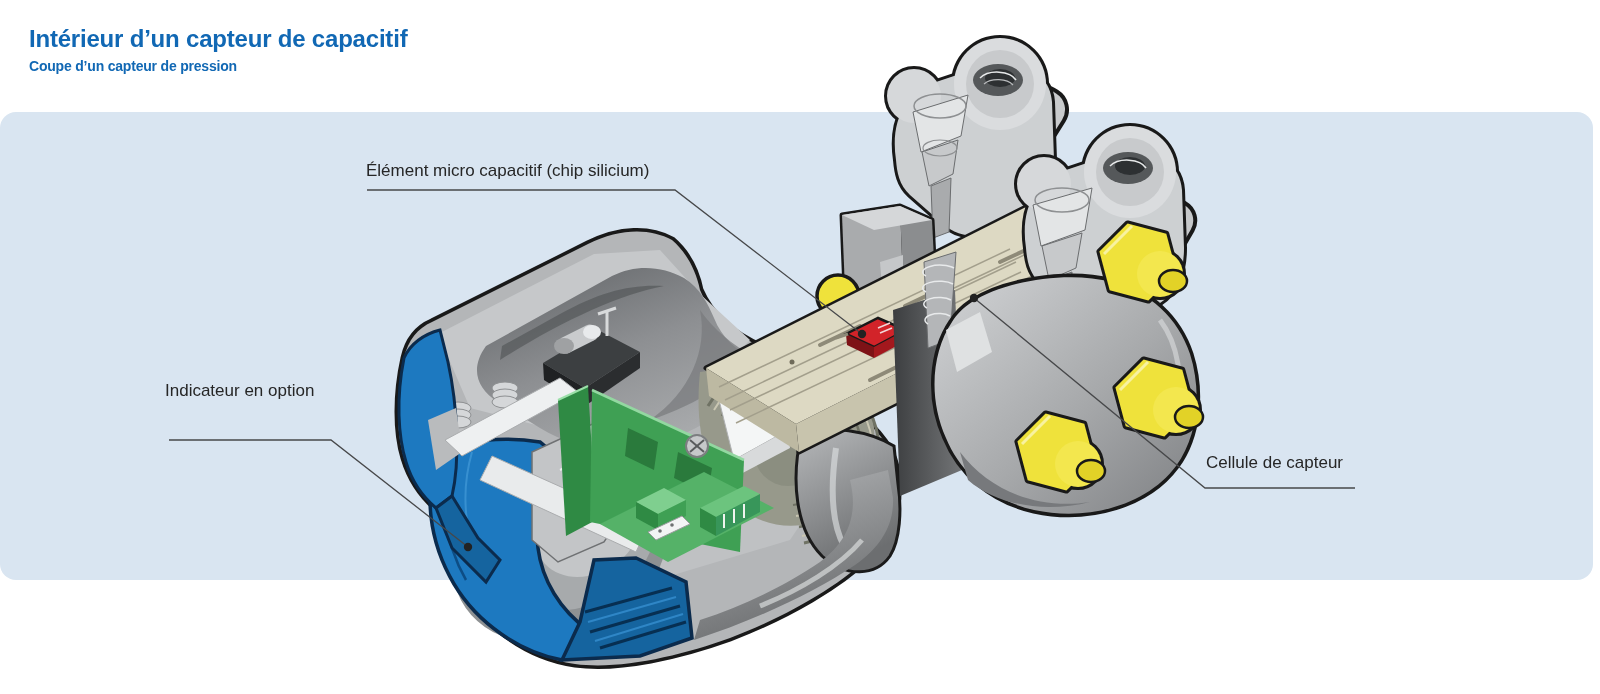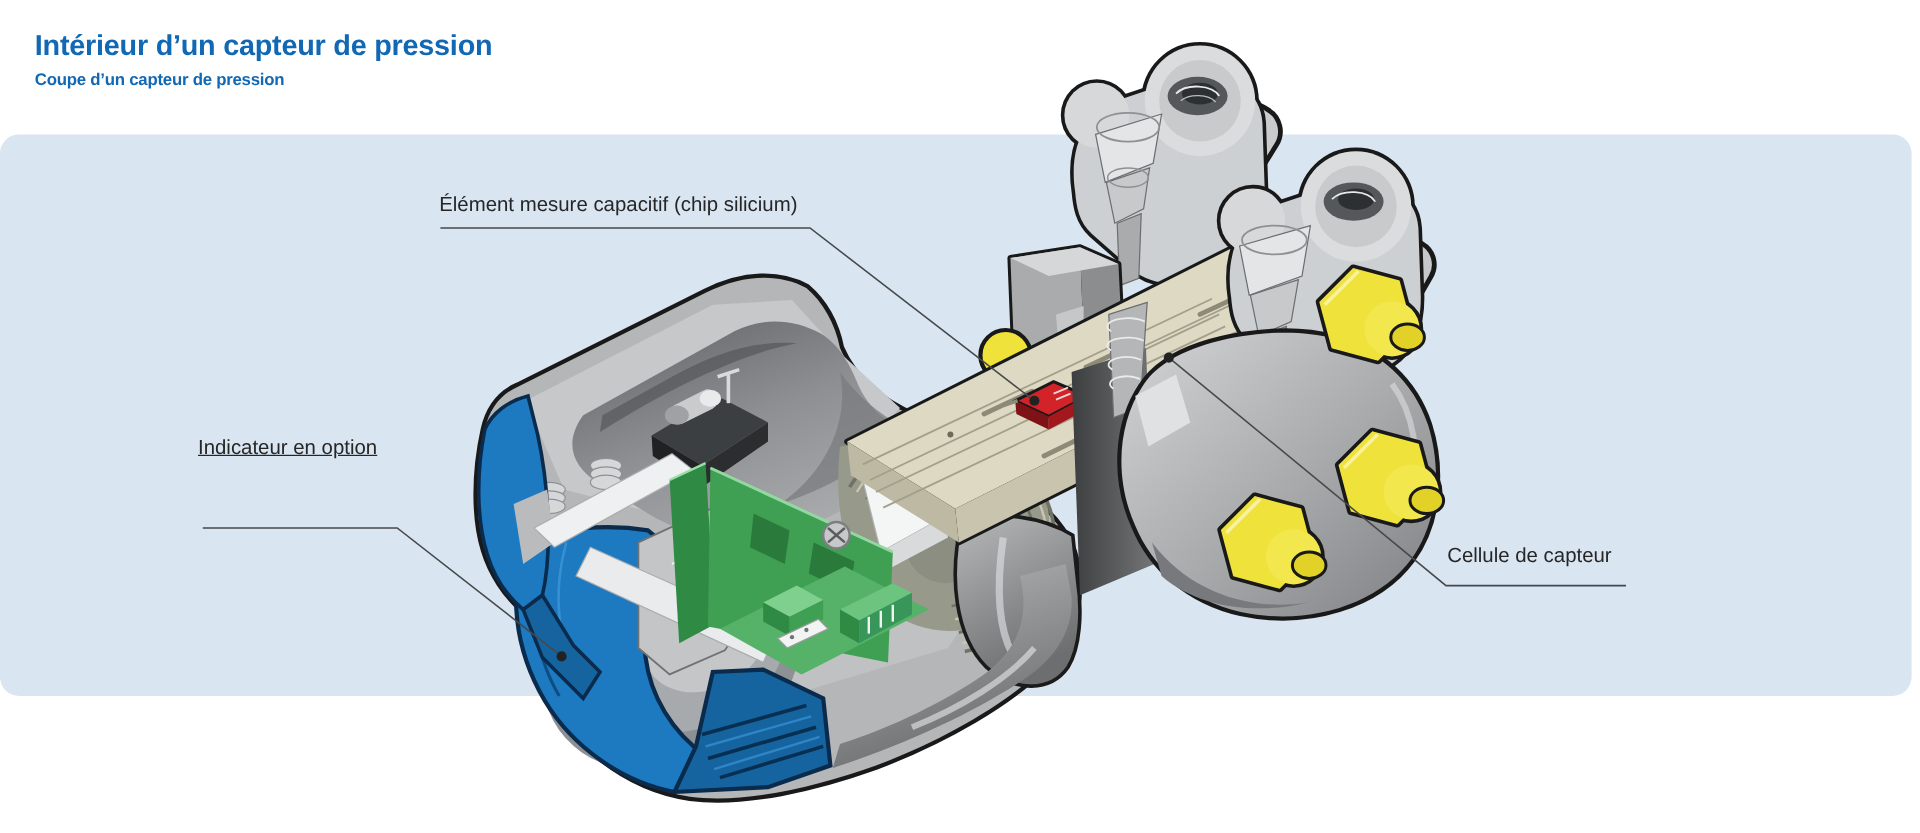--- a/index.html
+++ b/index.html
@@ -4,30 +4,30 @@
 <style>
   html,body{margin:0;padding:0;background:#ffffff;width:1600px;height:694px;overflow:hidden;}
   .stage{position:relative;width:1600px;height:694px;font-family:"Liberation Sans","DejaVu Sans",sans-serif;}
   .titles{position:absolute;left:29px;top:24px;z-index:5;}
   .titles h1{margin:0;font-size:24px;line-height:30px;font-weight:bold;color:var(--title-blue,#1168b4);letter-spacing:-0.2px;}
   .titles h2{margin:2px 0 0 0;font-size:14px;line-height:21px;font-weight:bold;color:var(--title-blue,#1168b4);letter-spacing:-0.2px;}
   .panel{position:absolute;left:0;top:112px;width:1593px;height:468px;background:var(--panel-bg,#d9e5f1);border-radius:16px;z-index:1;}
   .art{position:absolute;left:0;top:0;width:1600px;height:694px;z-index:2;}
   .label{position:absolute;z-index:6;color:var(--label-text,#262626);font-size:17px;line-height:21px;white-space:nowrap;}
   .label-chip{left:366px;top:160px;}
-  .label-indicator{left:165px;top:357px;line-height:31px;text-decoration:underline;}
+  .label-indicator{left:165px;top:375px;line-height:31px;}
   .label-cell{left:1206px;top:452px;}
 </style>
 </head>
 <body>
 
 <div class="stage">
 
   <div class="titles">
-    <h1>Intérieur d’un capteur de pression</h1>
+    <h1>Intérieur d’un capteur de capacitif</h1>
     <h2>Coupe d’un capteur de pression</h2>
   </div>
 
   <div class="panel"></div>
 
   <svg class="art" viewBox="0 0 1600 694">
     <defs>
       <linearGradient id="gCav" x1="0" y1="0" x2="0.6" y2="1">
         <stop offset="0" stop-color="#5e6164"></stop>
           <stop offset="0.55" stop-color="#8d8f92"></stop>
@@ -318,19 +318,19 @@
       <polyline points="169,440 331,440 468,547"></polyline>
       <polyline points="1355,488 1205,488 974,298"></polyline>
     </g>
     <g fill="#222222">
       <circle cx="862" cy="334" r="4.2"></circle>
       <circle cx="468" cy="547" r="4.2"></circle>
       <circle cx="974" cy="298" r="4.2"></circle>
     </g>
   </svg>
 
-  <div class="label label-chip">Élément mesure capacitif (chip silicium)</div>
+  <div class="label label-chip">Élément micro capacitif (chip silicium)</div>
   <div class="label label-indicator">
     <div>Indicateur en option</div>
   </div>
   <div class="label label-cell">Cellule de capteur</div>
 
 </div>
 
 </body></html>

